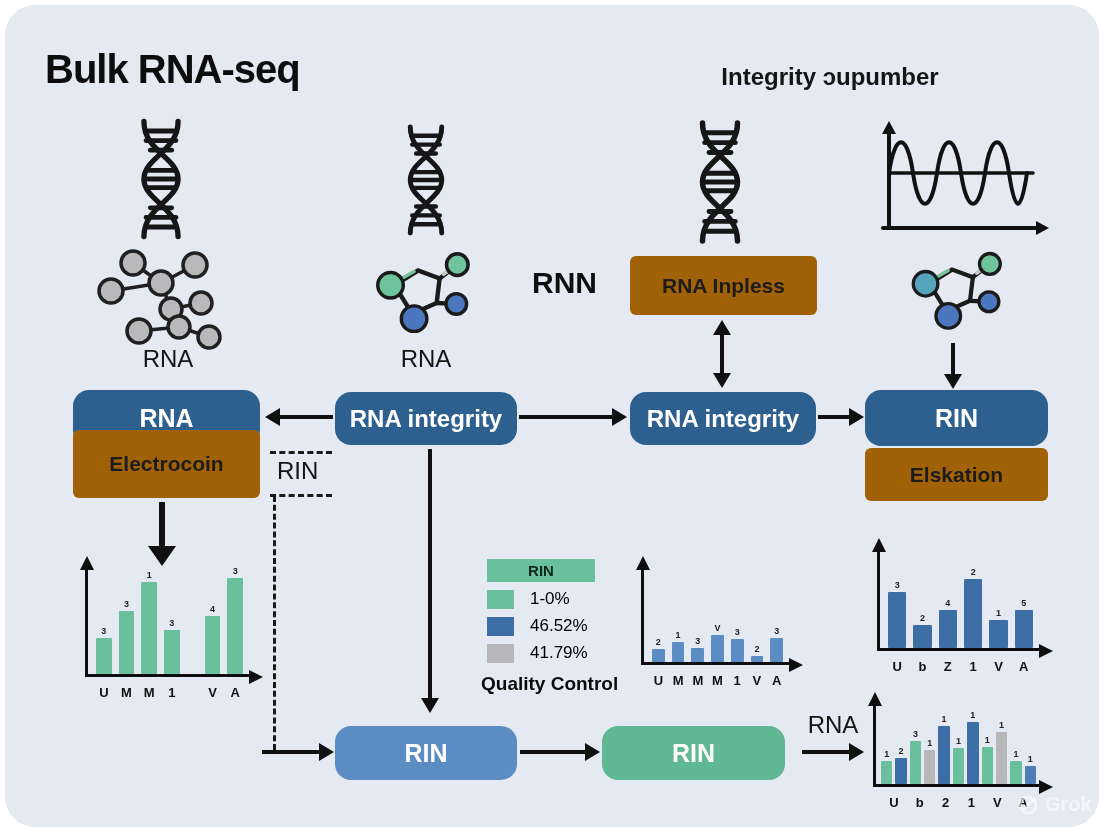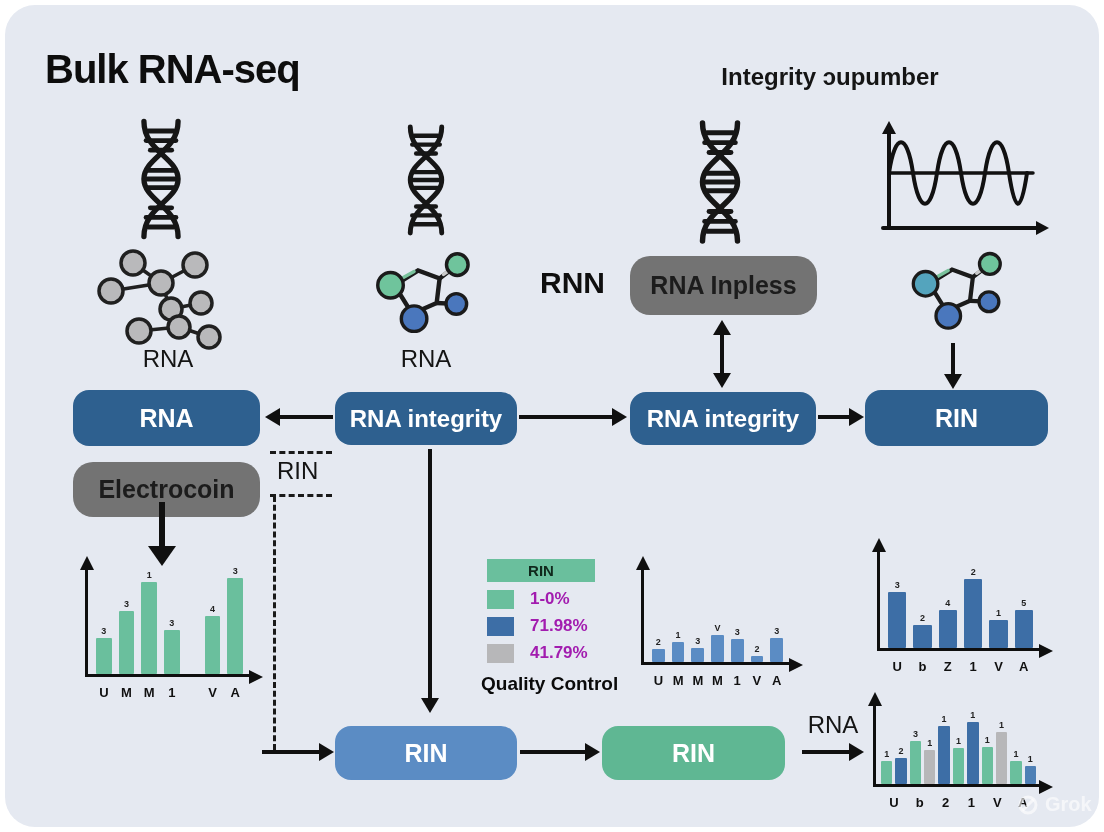--- a/index.html
+++ b/index.html
@@ -7,21 +7,21 @@
   #panel{position:absolute;left:5px;top:5px;width:1094px;height:822px;background:#e5e9f1;
     border-radius:30px;}
   .abs{position:absolute;}
   .title{font-size:40px;font-weight:800;color:#0d0d0d;letter-spacing:-1px;}
   .subtitle{font-size:24px;font-weight:600;color:#151515;text-align:center;}
   .boxlbl{display:flex;align-items:center;justify-content:center;border-radius:16px;
     font-weight:bold;}
   .dark-blue{background:#2e608f;color:#fff;font-size:25px;}
   .mid-blue{background:#5b8cc4;color:#fff;font-size:25px;}
   .green-box{background:#5fb793;color:#fff;font-size:25px;}
-  .gray-box{background:#737373;color:#1c1c1c;font-size:25px;border-radius:20px;}
+  .gray-box{background:#a16207;color:#1c1c1c;font-size:21px;border-radius:6px;}
   .txt-label{font-size:24px;color:#141414;text-align:center;}
   .rnn{font-size:30px;font-weight:800;color:#0f0f0f;}
   
   .harrow{position:absolute;display:flex;align-items:center;}
   .harrow .shaft{height:4px;background:#101010;flex:1;}
   .head-r{width:0;height:0;border-top:9px solid transparent;border-bottom:9px solid transparent;border-left:15px solid #101010;}
   .head-l{width:0;height:0;border-top:9px solid transparent;border-bottom:9px solid transparent;border-right:15px solid #101010;}
   .varrow{position:absolute;display:flex;flex-direction:column;align-items:center;}
   .varrow .shaft{width:4px;background:#101010;flex:1;}
   .head-d{width:0;height:0;border-left:9px solid transparent;border-right:9px solid transparent;border-top:15px solid #101010;}
@@ -47,21 +47,21 @@
   .mc-xarrow{position:absolute;right:0;bottom:21px;width:0;height:0;
     border-top:7px solid transparent;border-bottom:7px solid transparent;border-left:14px solid #0f0f0f;}
   #chart-bottom-right .mc-plot{gap:3px;padding:0 5px;}
   #chart-bottom-right .mc-cats{gap:0;padding:0 5px;}
   
   .legend{position:absolute;}
   .legend-header{width:108px;height:23px;background:#6abf9d;display:flex;align-items:center;
     justify-content:center;font-weight:bold;font-size:15px;color:#10281c;}
   .legend-row{display:flex;align-items:center;gap:16px;margin-top:7px;}
   .legend-swatch{width:27px;height:19px;}
-  .legend-label{font-size:17px;font-weight:bold;color:#a21caf;}
+  .legend-label{font-size:17px;font-weight:normal;color:#000000;}
   .legend-footer{margin-top:10px;margin-left:-6px;font-size:19px;font-weight:800;color:#0a0a0a;}
   .watermark{position:absolute;display:flex;align-items:center;gap:6px;
     color:rgba(255,255,255,0.6);font-weight:bold;font-size:20px;}
   svg.icon{display:block;}
 </style>
 </head>
 <body>
 
 <div id="panel">
 
@@ -167,21 +167,21 @@
       <g stroke-width="3.5">
         <circle cx="26" cy="34" r="13" fill="#6fc49c"></circle>
         <circle cx="94" cy="13" r="11" fill="#6fc49c"></circle>
         <circle cx="50" cy="68" r="13" fill="#4a77bd"></circle>
         <circle cx="93" cy="53" r="10.5" fill="#4a77bd"></circle>
       </g>
     </svg>
   </div>
   <div class="abs txt-label" style="left:376px;top:340px;width:90px;">RNA</div>
 
-  <div class="abs rnn" style="left:527px;top:261px;margin-left:8px;">RNN</div>
+  <div class="abs rnn" style="left:527px;top:261px;">RNN</div>
 
   <div class="abs boxlbl gray-box" style="left:625px;top:251px;width:187px;height:59px;">RNA Inpless</div>
 
   <div class="varrow" style="left:708px;top:315px;height:68px;">
     <div class="head-u"></div>
       <div class="shaft"></div>
       <div class="head-d"></div>
   </div>
 
   <div class="abs" style="left:896px;top:246px;">
@@ -214,21 +214,22 @@
     <div class="shaft"></div>
       <div class="head-r"></div>
   </div>
   <div class="abs boxlbl dark-blue" style="left:625px;top:387px;width:186px;height:53px;font-size:24px;">RNA integrity</div>
   <div class="harrow" style="left:813px;top:403px;width:46px;height:18px;">
     <div class="shaft"></div>
       <div class="head-r"></div>
   </div>
   <div class="abs boxlbl dark-blue" style="left:860px;top:385px;width:183px;height:56px;">RIN</div>
 
-  <div class="abs boxlbl gray-box" style="left:68px;top:425px;width:187px;height:55px;margin-top:32px;">Electrocoin</div>
+  <div class="abs boxlbl gray-box" style="left:68px;top:425px;width:187px;height:68px;">Electrocoin</div>
+  <div class="abs boxlbl gray-box" style="left:860px;top:443px;width:183px;height:53px;">Elskation</div>
 
   <div class="dash-h" style="left:265px;top:446px;width:62px;"></div>
   <div class="abs txt-label" style="left:272px;top:452px;">RIN</div>
   <div class="dash-h" style="left:265px;top:489px;width:62px;"></div>
   <div class="dash-v" style="left:268px;top:491px;height:254px;"></div>
 
   <div class="varrow" style="left:416px;top:444px;height:264px;">
     <div class="shaft"></div>
       <div class="head-d"></div>
   </div>
@@ -420,21 +421,21 @@
 
   <div class="legend" style="left:482px;top:554px;width:160px;">
     <div class="legend-header">RIN</div>
     <div id="legend-items">
         <div class="legend-row">
           <div class="legend-swatch" style="background: rgb(106, 191, 157);"></div>
           <span class="legend-label">1-0%</span>
         </div>
         <div class="legend-row">
           <div class="legend-swatch" style="background: rgb(61, 110, 166);"></div>
-          <span class="legend-label">71.98%</span>
+          <span class="legend-label">46.52%</span>
         </div>
         <div class="legend-row">
           <div class="legend-swatch" style="background: rgb(183, 183, 185);"></div>
           <span class="legend-label">41.79%</span>
         </div>
       </div>
     <div class="legend-footer">Quality Control</div>
   </div>
 
   <div class="harrow" style="left:257px;top:738px;width:72px;height:18px;">

